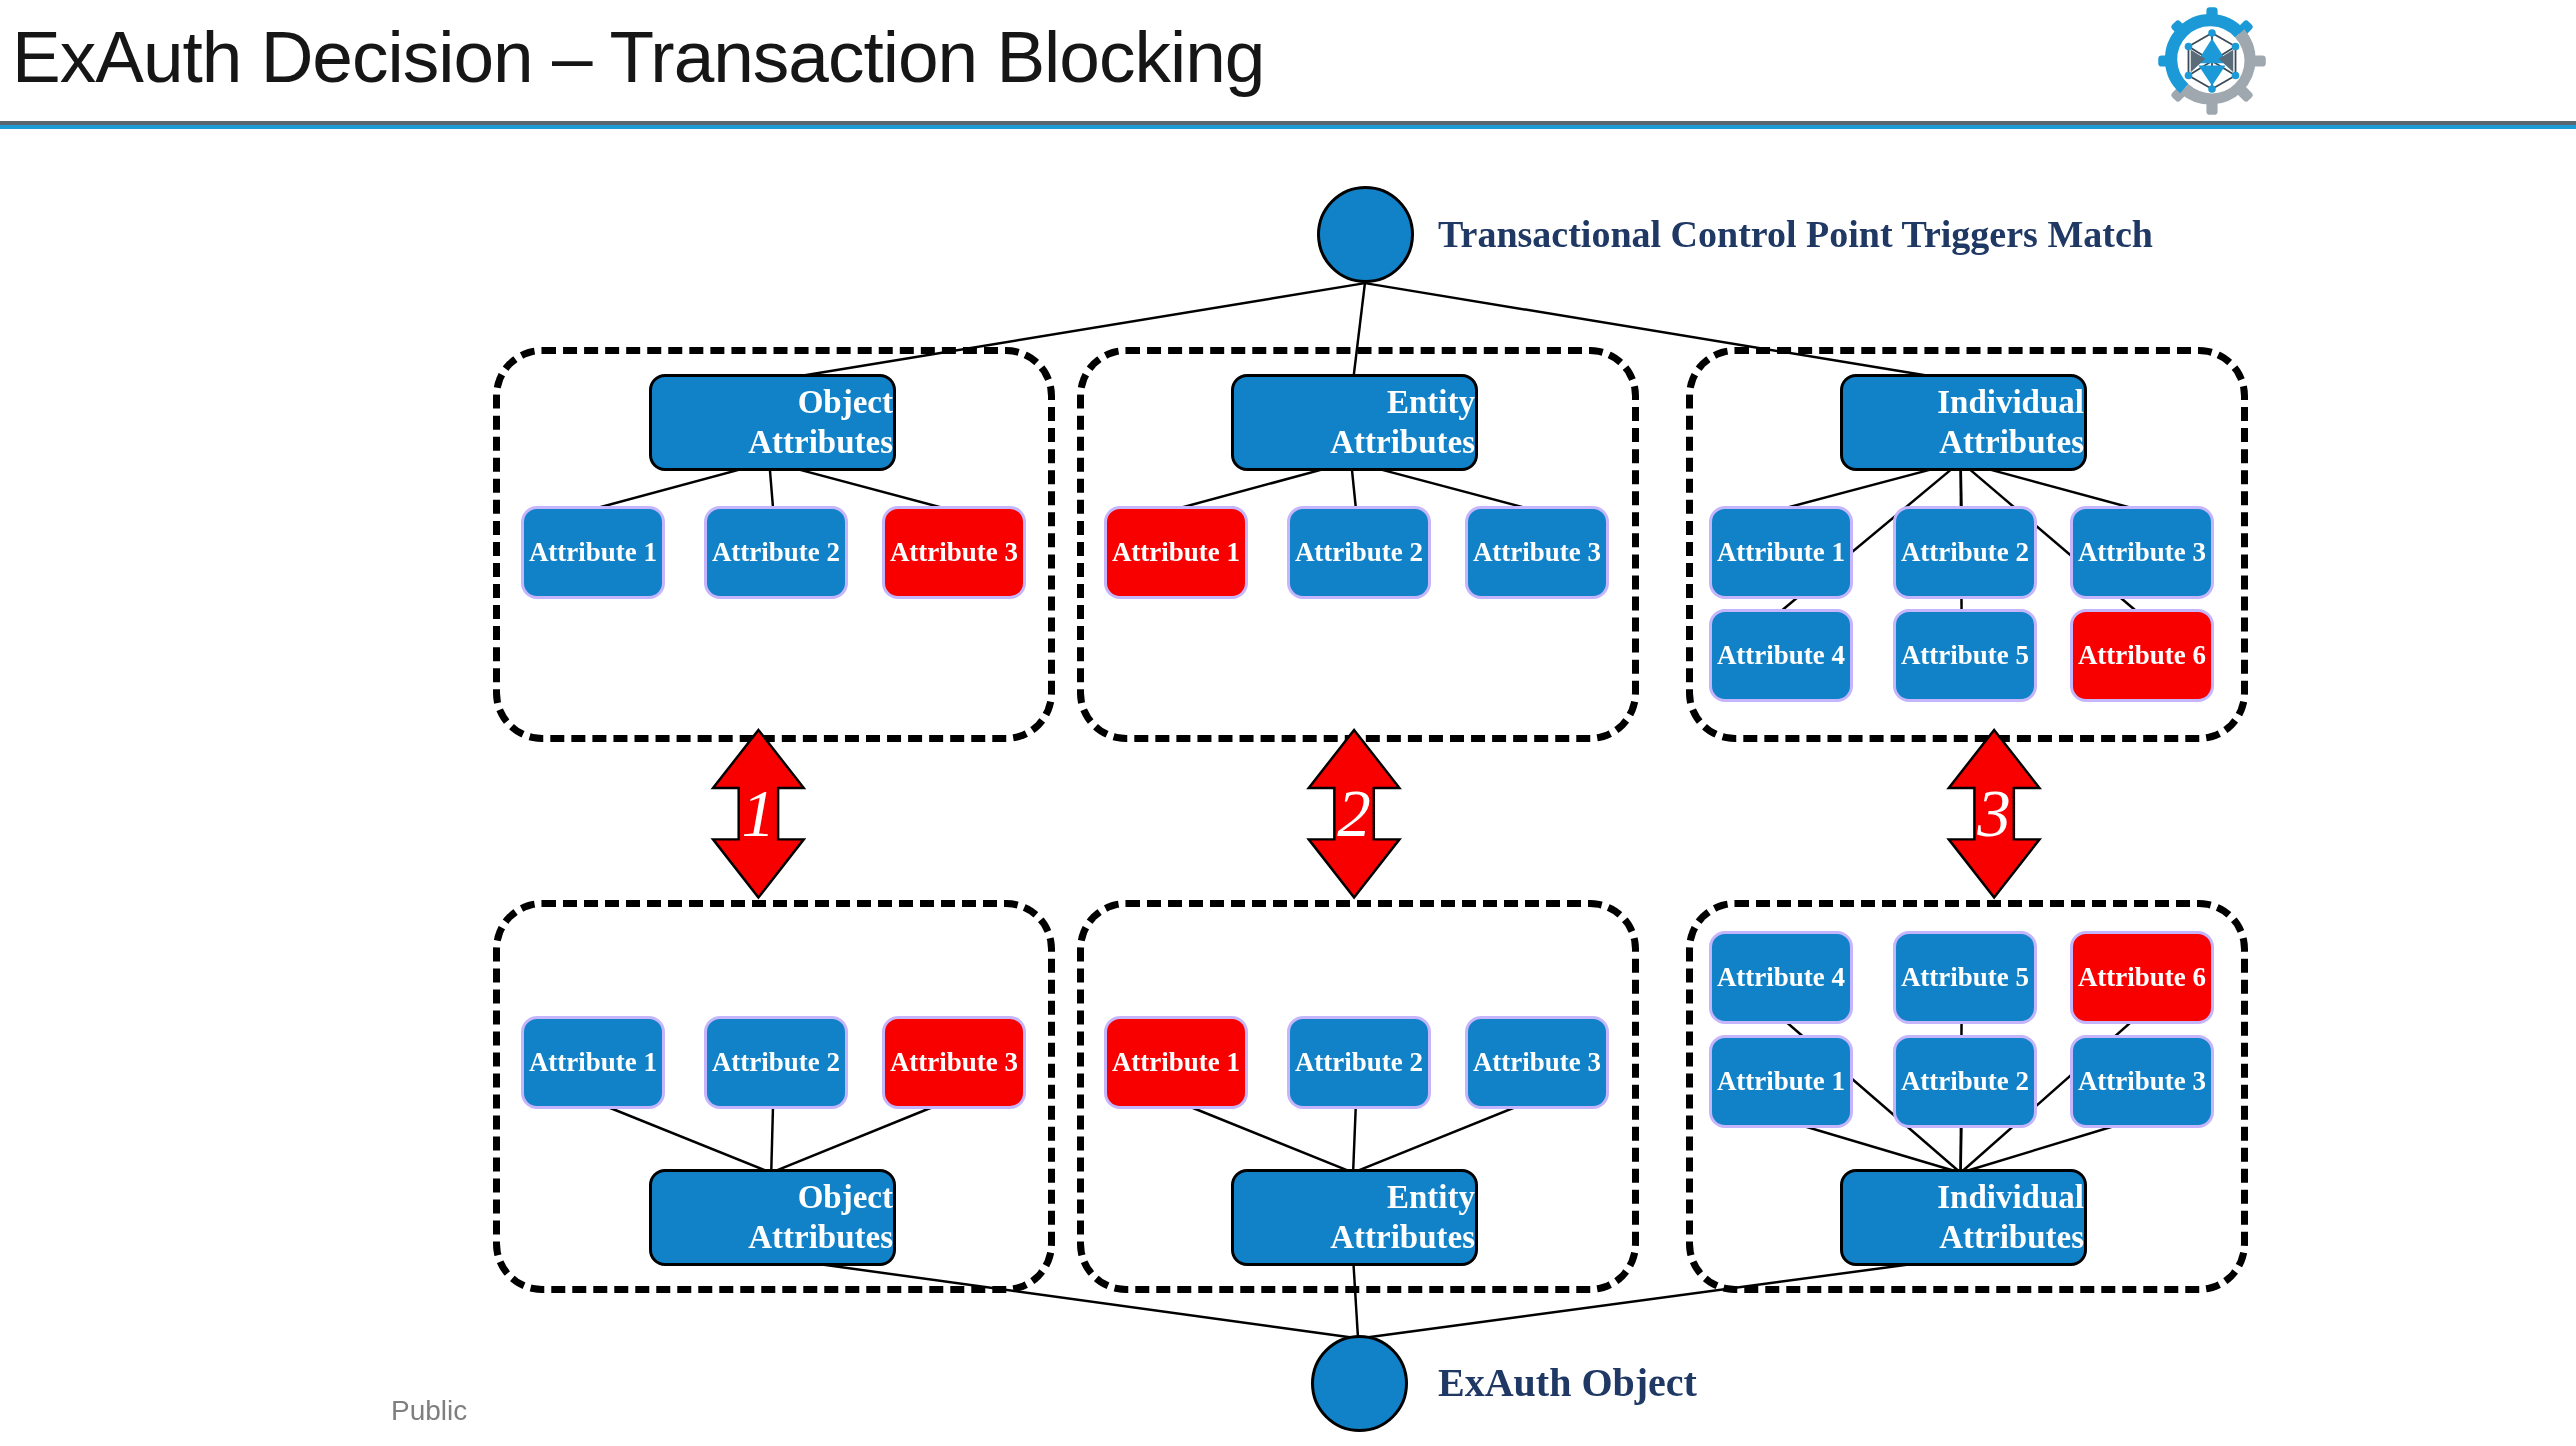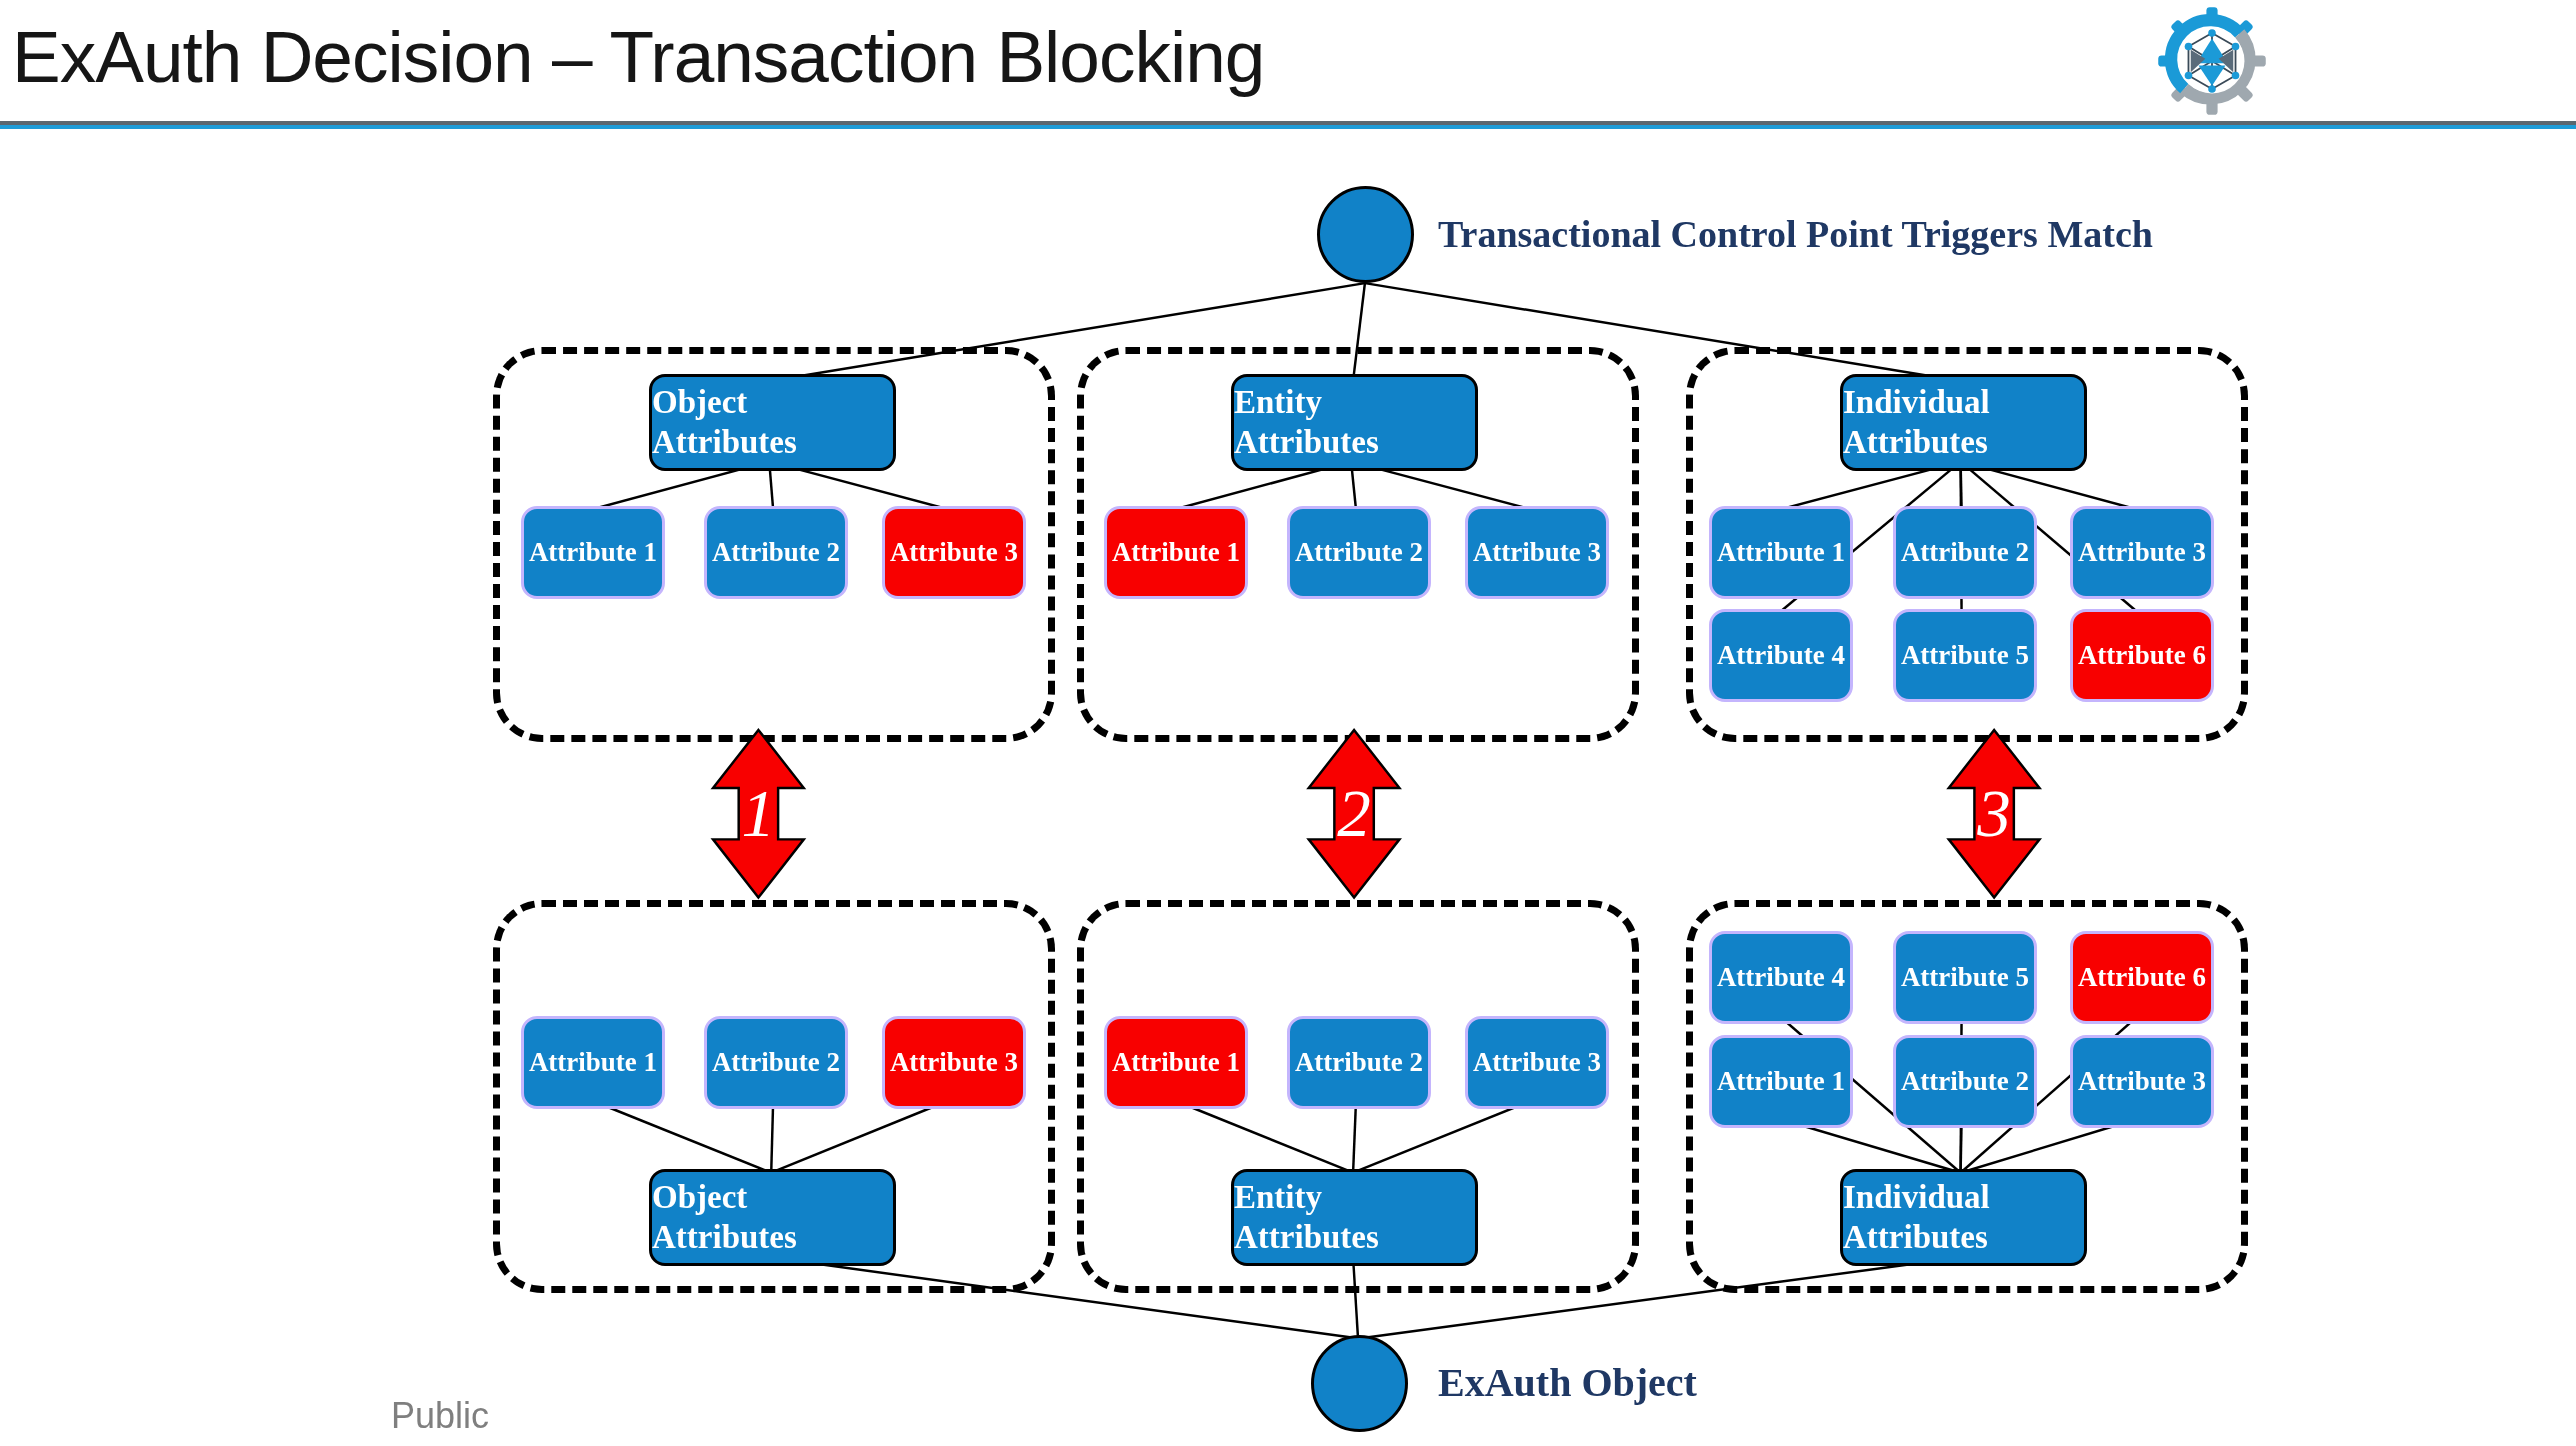--- a/index.html
+++ b/index.html
@@ -34,40 +34,40 @@
   .logo-sub .sub1{color:var(--logo-dark);}
   .logo-sub .sub2{color:var(--logo-gray);font-weight:600;}
   
   .lines-layer{position:absolute;left:0;top:0;z-index:1;}
   .arrows-layer{position:absolute;left:0;top:0;z-index:4;}
   .group{position:absolute;border:7px dashed #000;border-radius:49px;background:transparent;z-index:2;}
   .hdr{
     position:absolute;width:241px;height:91px;background:var(--box-blue);
     border:3px solid #000;border-radius:16px;color:#fff;z-index:3;
     font-family:"Liberation Serif",serif;font-weight:bold;font-size:33px;line-height:1.2;
-    display:flex;flex-direction:column;align-items:flex-start;justify-content:center;text-align:center;
+    display:flex;flex-direction:column;align-items:flex-end;justify-content:center;text-align:center;
   }
   .attr{
     position:absolute;width:138px;height:87px;background:var(--box-blue);
     border:3px solid #c4b5fd;border-radius:16px;color:#fff;z-index:3;
     font-family:"Liberation Serif",serif;font-weight:bold;font-size:27px;
     display:flex;align-items:center;justify-content:center;white-space:nowrap;
   }
   .attr[data-state="red"]{background:var(--box-red);}
   .node-circle{
     position:absolute;width:97px;height:97px;border-radius:50%;
     background:var(--box-blue);border:3px solid #000;z-index:3;box-sizing:border-box;
   }
   .node-label{
     position:absolute;color:var(--node-navy-text);z-index:3;white-space:nowrap;
     font-family:"Liberation Serif",serif;font-weight:bold;
   }
   .footer-text{
     position:absolute;left:391px;top:1395px;color:var(--footer-gray);
-    font-size:36px;z-index:3;
+    font-size:28px;z-index:3;
   }
 </style>
 </head>
 <body>
 
 <div id="slide">
 
   <div class="title">ExAuth Decision – Transaction Blocking</div>
 
   <div class="logo">

